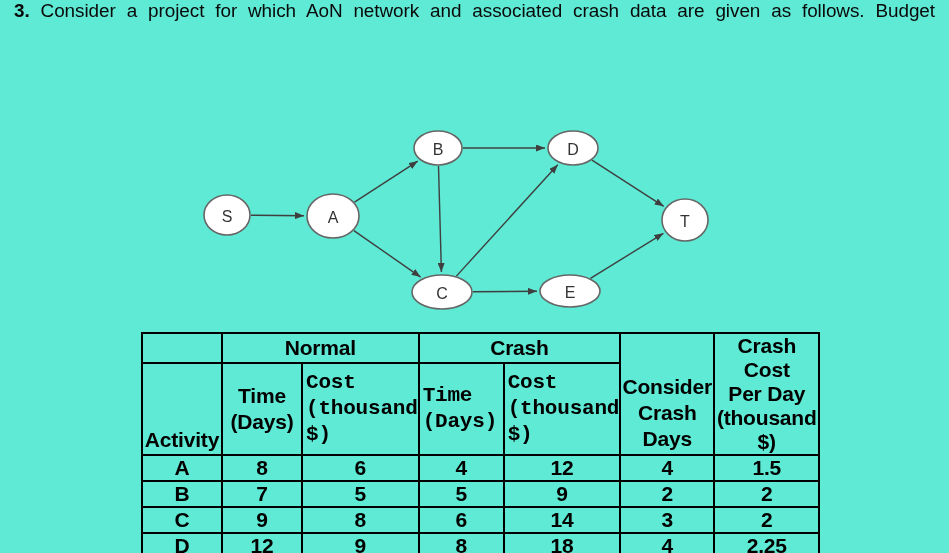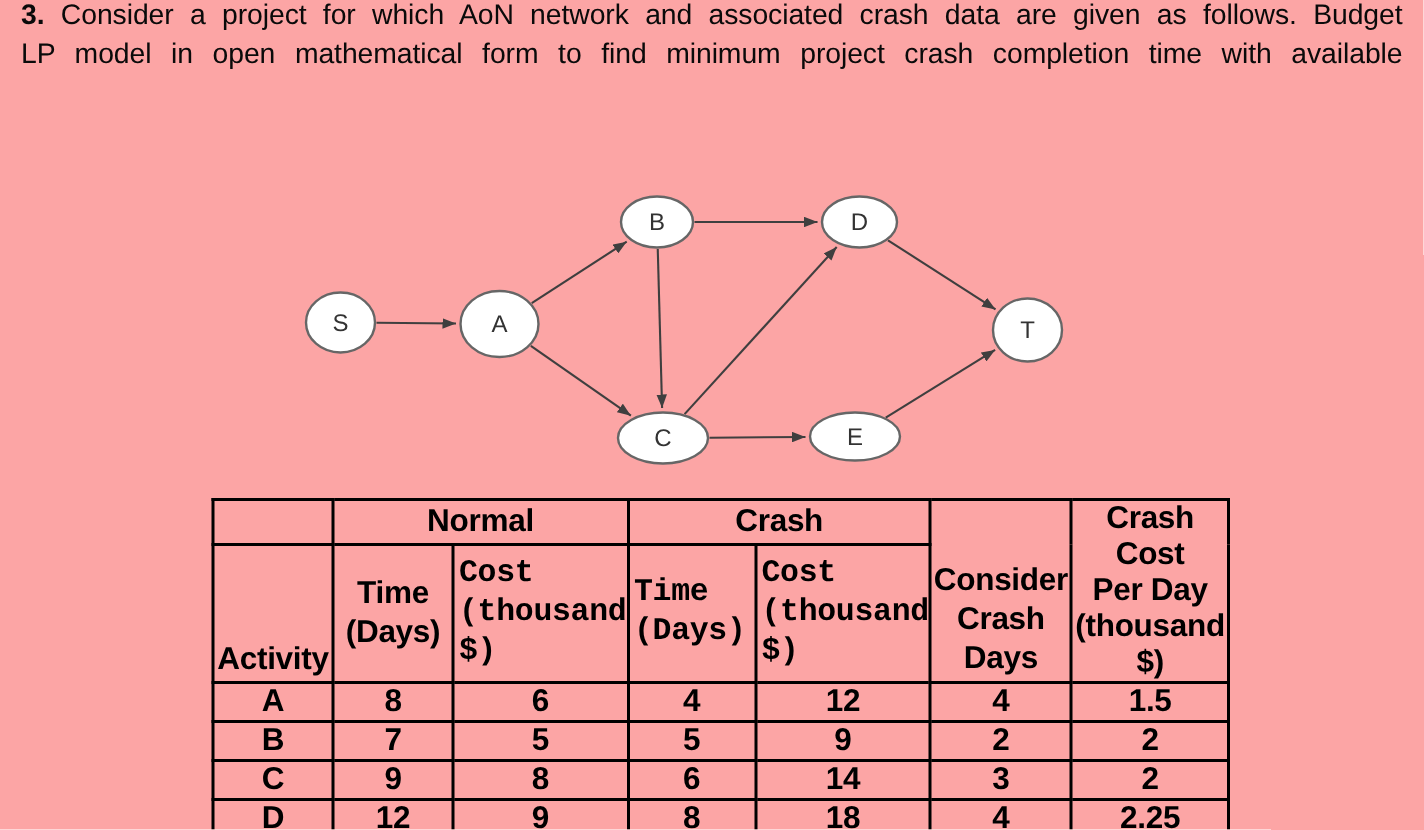--- a/index.html
+++ b/index.html
@@ -1,17 +1,17 @@
 <!DOCTYPE html>
 <html><head>
 <meta charset="utf-8">
 <style>
   html, body { margin:0; padding:0; background:#ffffff; }
   .page {
-    position:relative; width:949px; height:553px; background:#fca5a5;
+    position:relative; width:949px; height:553px; background:#5eead4;
     overflow:hidden; font-family:"Liberation Sans", sans-serif; color:#000;
   }
 
   
   .problem {
     position:absolute; left:14px; top:-2px; width:921px;
     font-size:18.9px; line-height:26.4px; letter-spacing:-0.05px; color:#0a0a0a;
   }
   .problem .tline { text-align:justify; text-align-last:justify; }
   .problem .tline.last { text-align-last:left; }
@@ -44,21 +44,20 @@
   .h3line { line-height:24px; }
   table.crash tbody td { text-align:center; vertical-align:middle; }
 </style>
 </head>
 <body>
 
 <div class="page">
 
   <div class="problem">
     <div class="tline"><b>3.</b> <span>Consider a project for which AoN network and associated crash data are given as follows. Budget</span></div>
-    <div class="tline">LP model in open mathematical form to find minimum project crash completion time with available</div>
   </div>
 
   <svg class="diagram" viewBox="0 0 949 553" width="949" height="553" xmlns="http://www.w3.org/2000/svg">
     <defs>
       <marker id="arrowhead" markerUnits="userSpaceOnUse" markerWidth="9" markerHeight="7" refX="9" refY="3.5" orient="auto">
         <path d="M0,0 L9,3.5 L0,7 Z" fill="#3f3f3f"></path>
       </marker>
     </defs>
     <g id="edges">
         <line x1="251.0" y1="215.2" x2="304.0" y2="215.7" stroke="#3f3f3f" stroke-width="1.4" marker-end="url(#arrowhead)"></line>

